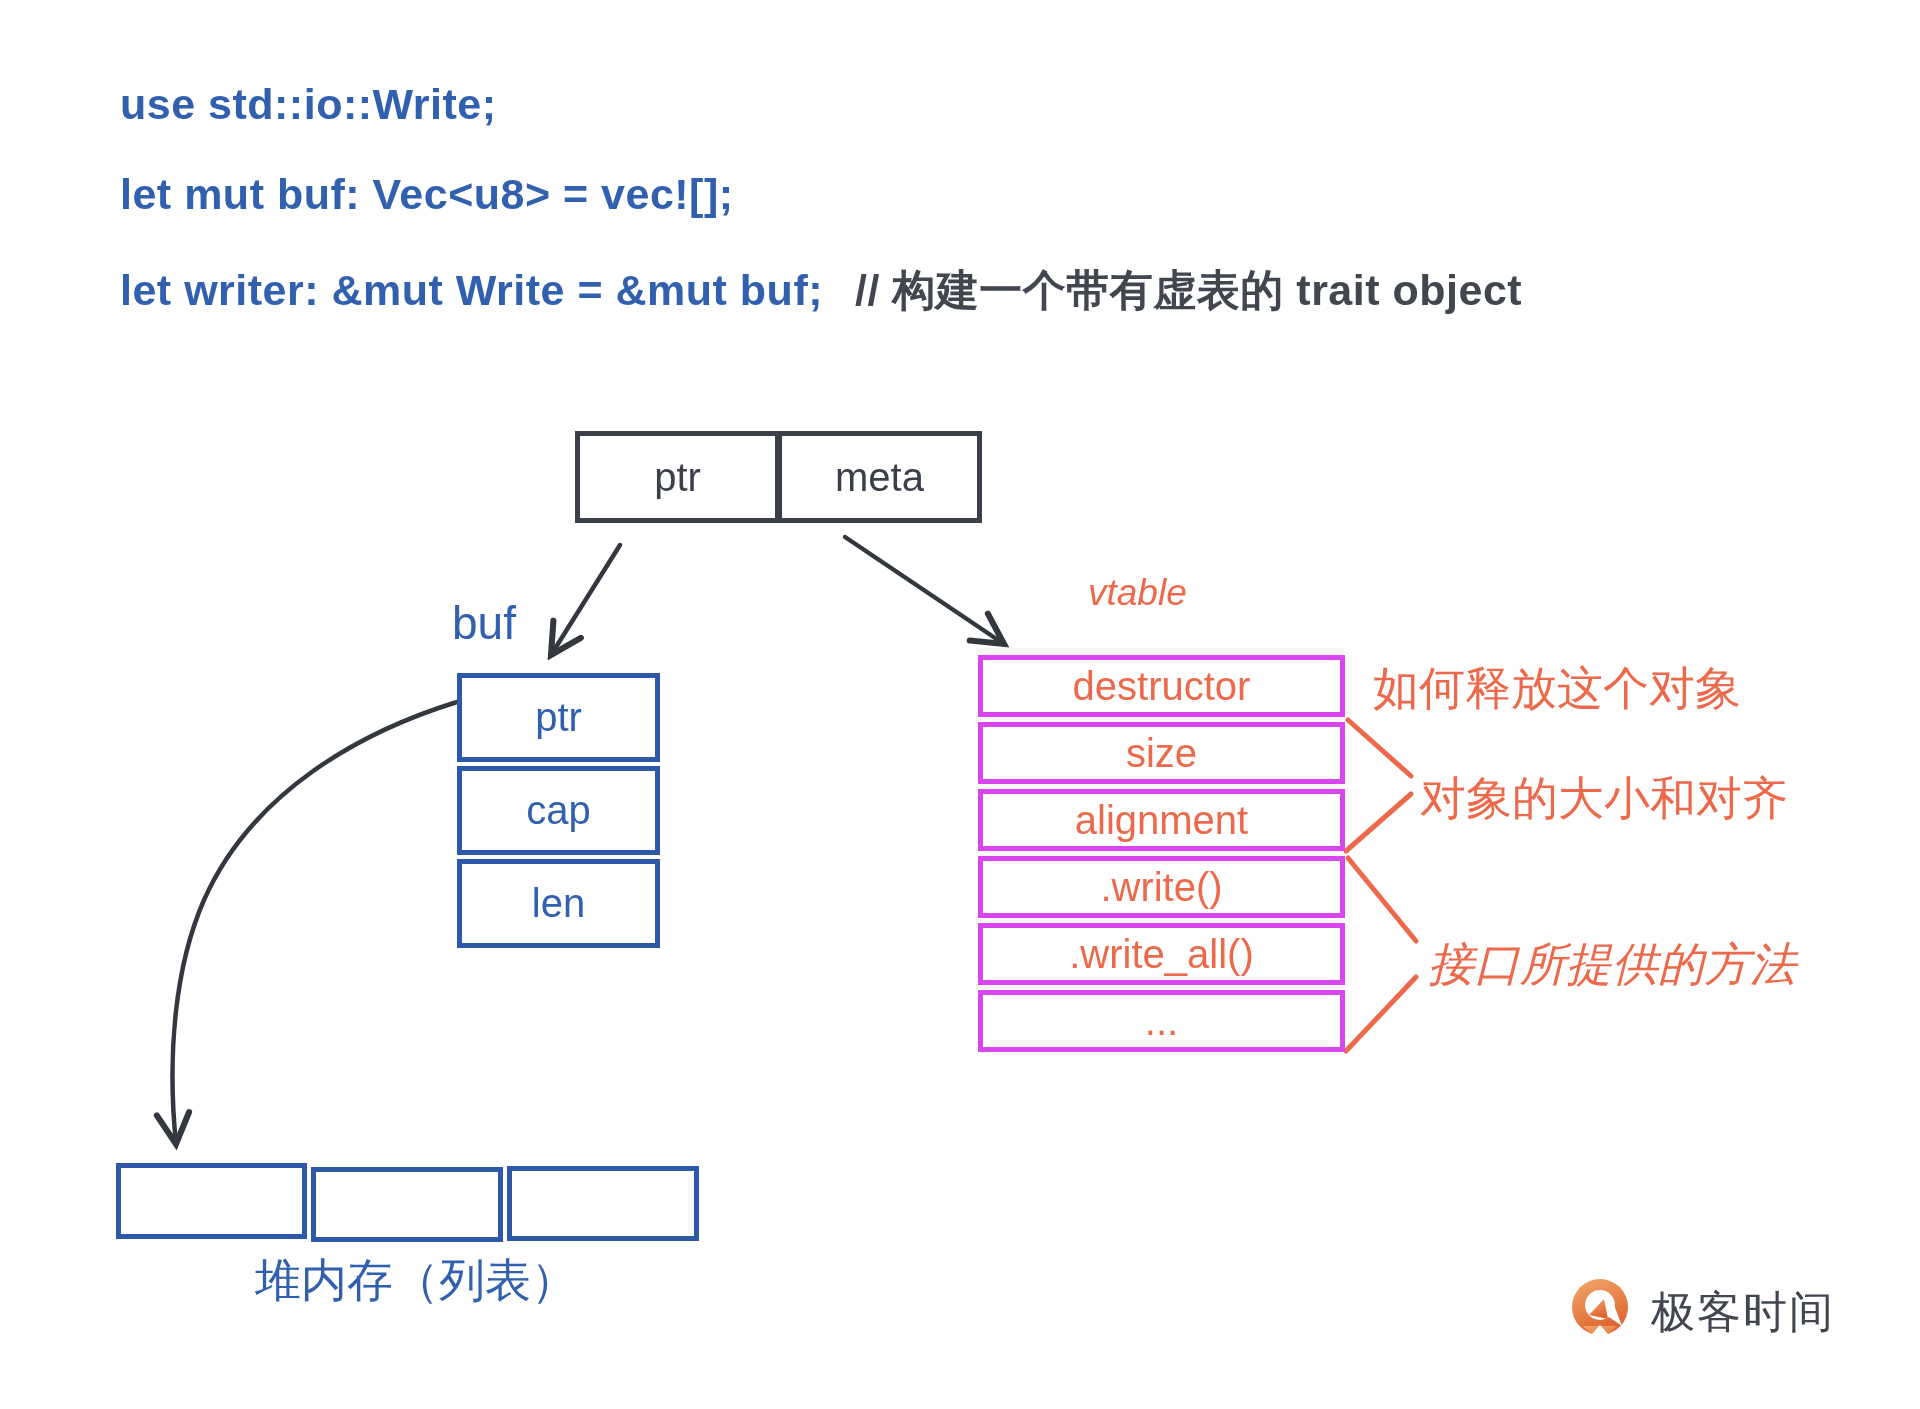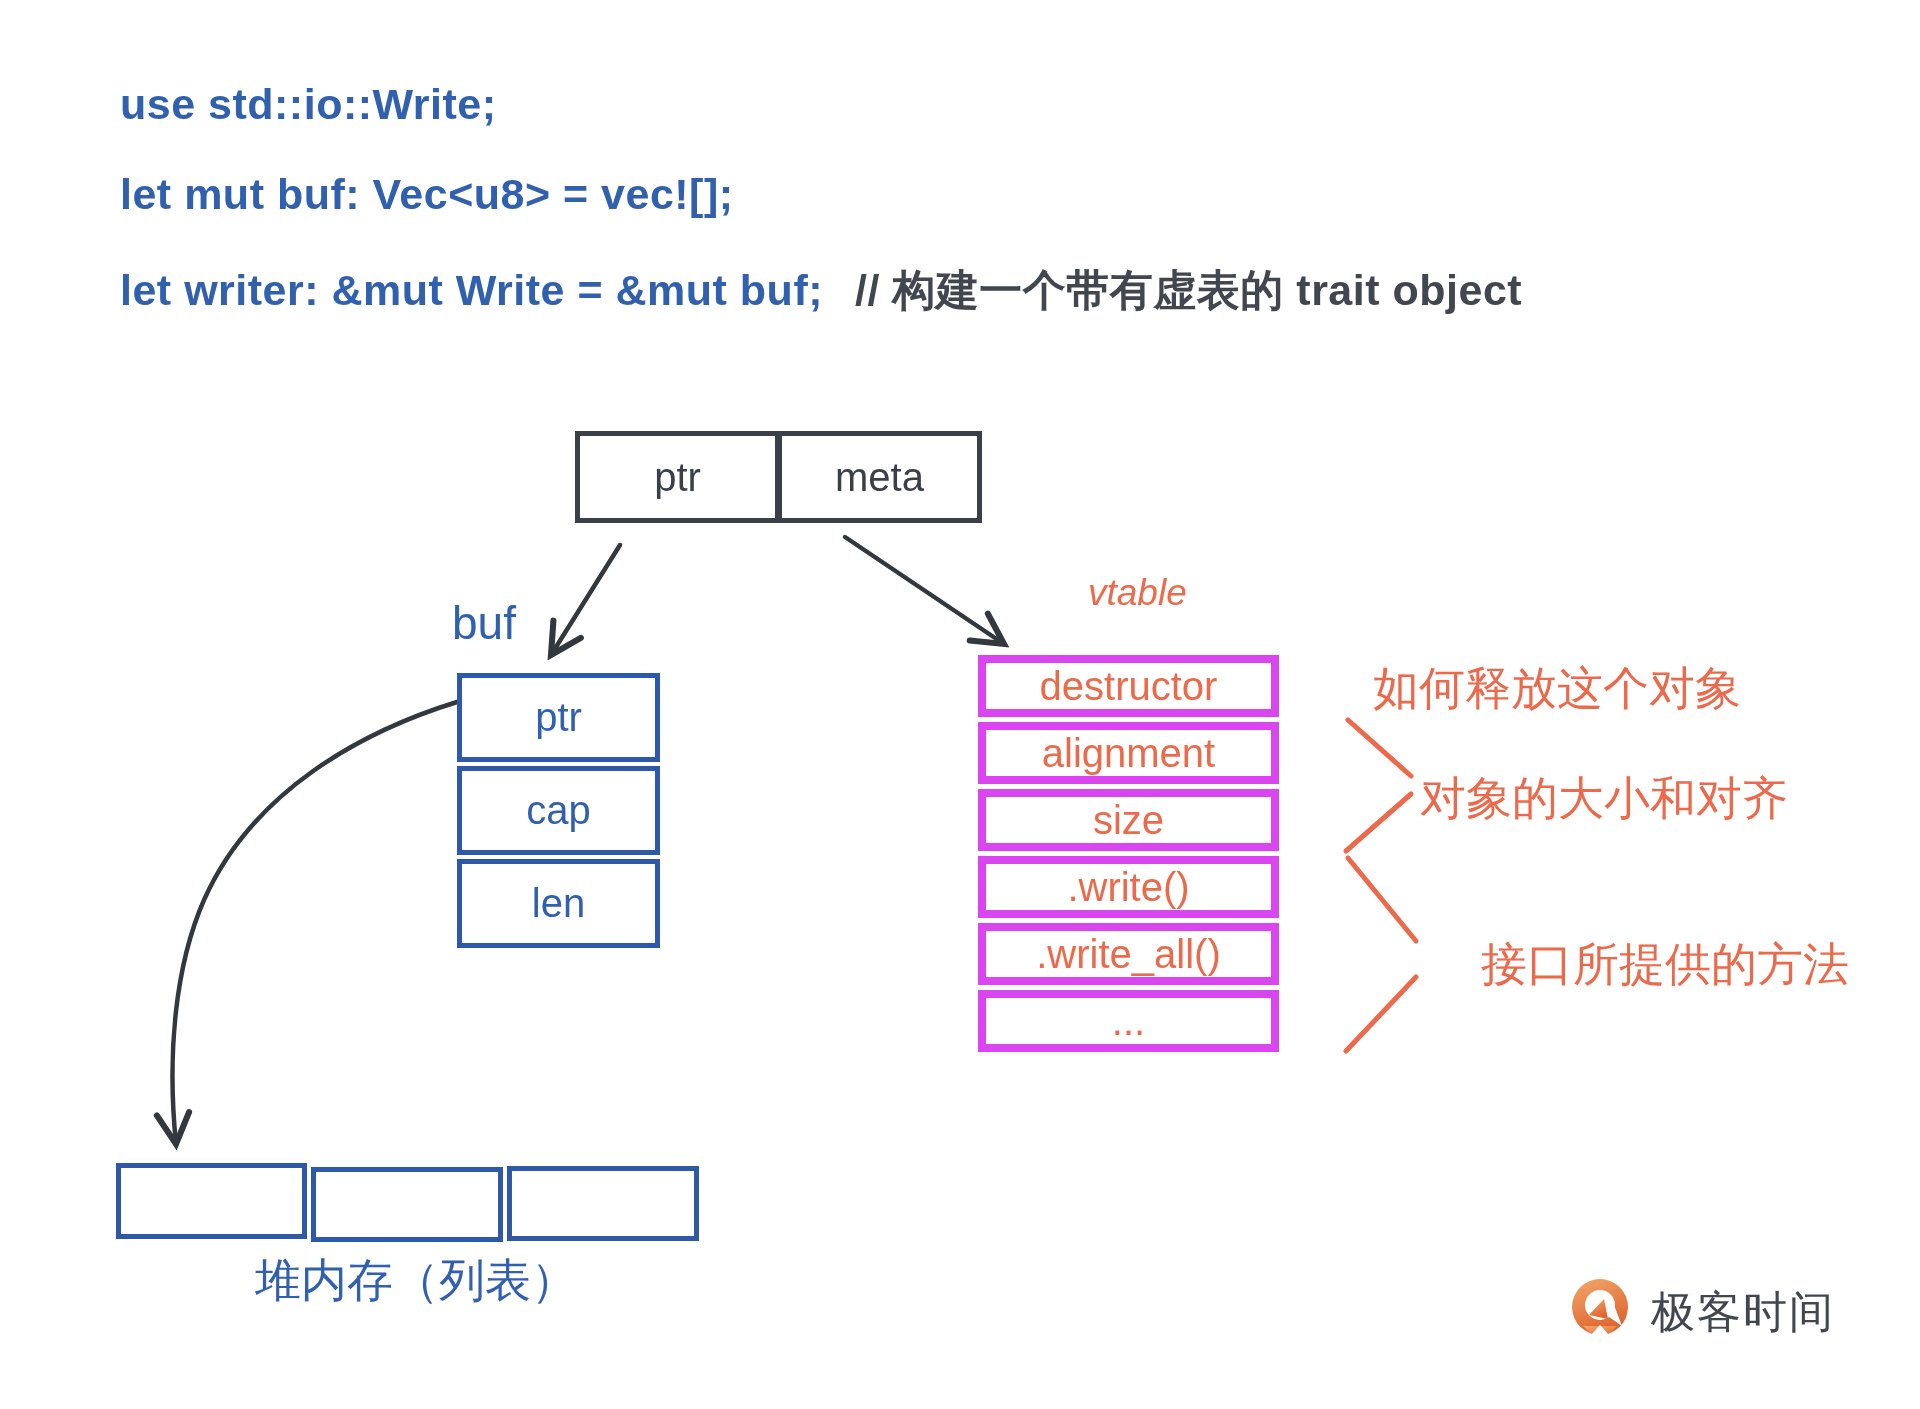--- a/index.html
+++ b/index.html
@@ -16,21 +16,21 @@
   
   .fatptr{left:575px; top:431px; display:flex;}
   .fp-cell{width:205px; height:92px; border:5px solid #3A3F49; font-size:40px; color:#3A3F49;}
   .fp-cell.meta{margin-left:-3px;}
   
   .bufbox{left:457px; top:673px; display:flex; flex-direction:column; gap:4px;}
   .buf-row{width:203px; height:89px; border:5px solid #2E59A9; font-size:40px; color:#3160AF;}
   .blue-label{color:#3160AF; font-size:46px; white-space:nowrap;text-align:right;}
   
   .vtbox{left:978px; top:655px; display:flex; flex-direction:column; gap:5px;}
-  .vt-row{width:301px; height:62px; border:8px solid #d946ef; font-size:40px; color:#EC6A4B;}
+  .vt-row{width:367px; height:62px; border:5px solid #d946ef; font-size:40px; color:#EC6A4B;}
   .orange-label{color:#EC6A4B; font-size:37px; white-space:nowrap;font-style:italic;}
   .anno{color:#EC6A4B; font-size:46px; white-space:nowrap;}
   
   .heap-cell{border:5px solid #2E59A9; background:#fff; box-sizing:border-box;}
   
   .logo-text{color:#41464F; font-size:44px; white-space:nowrap; letter-spacing:2px;}
   svg.overlay{left:0; top:0; pointer-events:none;}
 </style>
 </head>
 <body>
@@ -71,30 +71,30 @@
   <div class="abs blue-label" style="left:452px; top:596px;">buf</div>
   <div class="abs bufbox">
     <div class="cc buf-row">ptr</div>
     <div class="cc buf-row">cap</div>
     <div class="cc buf-row">len</div>
   </div>
 
   <div class="abs orange-label" style="left:1088px; top:572px;">vtable</div>
   <div class="abs vtbox">
     <div class="cc vt-row">destructor</div>
+    <div class="cc vt-row">size</div>
     <div class="cc vt-row">alignment</div>
-    <div class="cc vt-row">size</div>
     <div class="cc vt-row">.write()</div>
     <div class="cc vt-row">.write_all()</div>
     <div class="cc vt-row">...</div>
   </div>
 
   <div class="abs anno" style="left:1373px; top:658px;">如何释放这个对象</div>
   <div class="abs anno" style="left:1420px; top:768px;">对象的大小和对齐</div>
-  <div class="abs anno" style="left:1481px; top:934px;">接口所提供的方法</div>
+  <div class="abs anno" style="left:1428px; top:934px;font-style:italic;">接口所提供的方法</div>
 
   <div class="abs heap-cell" style="left:116px; top:1163px; width:191px; height:76px;"></div>
   <div class="abs heap-cell" style="left:311px; top:1167px; width:192px; height:75px;"></div>
   <div class="abs heap-cell" style="left:507px; top:1166px; width:192px; height:75px;"></div>
   <div class="abs blue-label" style="left:255px; top:1250px;">堆内存（列表）</div>
 
   <div class="abs" style="left:1563px; top:1276px; display:flex; align-items:center; gap:14px;">
     <svg width="74" height="72" viewBox="0 0 74 72">
       <defs>
         <linearGradient id="og" x1="0" y1="0" x2="0.4" y2="1">

